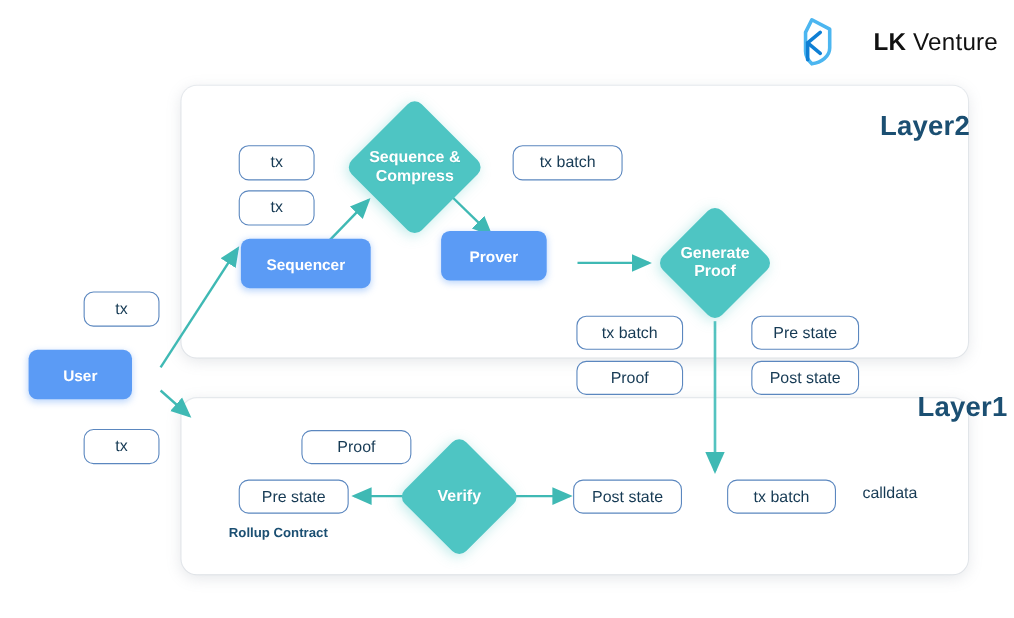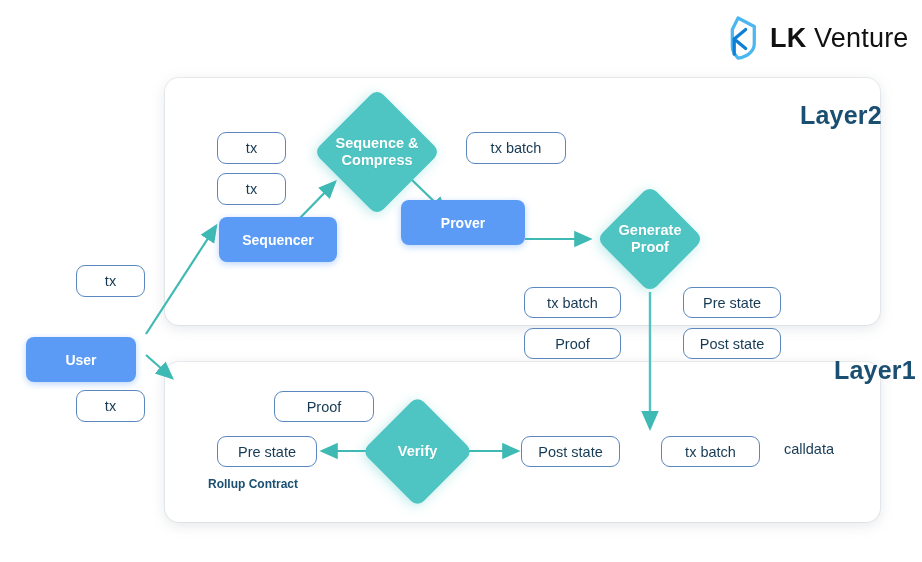--- a/index.html
+++ b/index.html
@@ -20,25 +20,26 @@
   .logo-wrap {
     position: absolute;
     left: 718px;
     top: 16px;
     display: flex;
     align-items: center;
     gap: 10px;
   }
   .logo-mark { width: 42px; height: 44px; display: block; }
   .logo-text {
-    font-size: 27px;
+    font-size: 22px;
     letter-spacing: 0.2px;
     color: #111111;
     white-space: nowrap;
     font-family: "Liberation Sans", sans-serif;
+    margin-left: 24px;
   }
   .logo-text .lk { font-weight: 700; }
   .logo-text .vt { font-weight: 400; }
 
   
   .panel {
     position: absolute;
     background: #ffffff;
     border-radius: 14px;
     box-shadow: 0 3px 14px rgba(120,130,145,0.20),
@@ -183,21 +184,21 @@
 
   <div class="bbox" style="left:219px; top:217px; width:118px; height:45px;">Sequencer</div>
 
   <div class="diamond" style="left:332px; top:107px; width:90px; height:90px;">
     <span>Sequence &amp;
 Compress</span>
   </div>
 
   <div class="obox" style="left:466px; top:132px; width:100px; height:32px;">tx batch</div>
 
-  <div class="bbox" style="left:401px; top:200px; width:124px; height:45px;">Prover</div>
+  <div class="bbox" style="left:401px; top:210px; width:96px; height:45px;">Prover</div>
 
   <div class="diamond" style="left:612px; top:201px; width:76px; height:76px;">
     <span>Generate
 Proof</span>
   </div>
 
   <div class="obox" style="left:524px; top:287px; width:97px; height:31px;">tx batch</div>
   <div class="obox" style="left:524px; top:328px; width:97px; height:31px;">Proof</div>
   <div class="obox" style="left:683px; top:287px; width:98px; height:31px;">Pre state</div>
   <div class="obox" style="left:683px; top:328px; width:98px; height:31px;">Post state</div>
@@ -211,16 +212,16 @@
     <span>Verify</span>
   </div>
 
   <div class="obox" style="left:521px; top:436px; width:99px; height:31px;">Post state</div>
   <div class="obox" style="left:661px; top:436px; width:99px; height:31px;">tx batch</div>
 
   <div class="caption" style="left:208px; top:477px;">Rollup Contract</div>
   <div class="caption-plain" style="left:784px; top:441px;text-align:center;">calldata</div>
 
   <div class="obox" style="left:76px; top:265px; width:69px; height:32px;">tx</div>
-  <div class="bbox" style="left:26px; top:337px; width:110px; height:45px;">User</div>
+  <div class="bbox" style="left:26px; top:318px; width:94px; height:45px;">User</div>
   <div class="obox" style="left:76px; top:390px; width:69px; height:32px;">tx</div>
 
 </div>
 
 </body></html>

